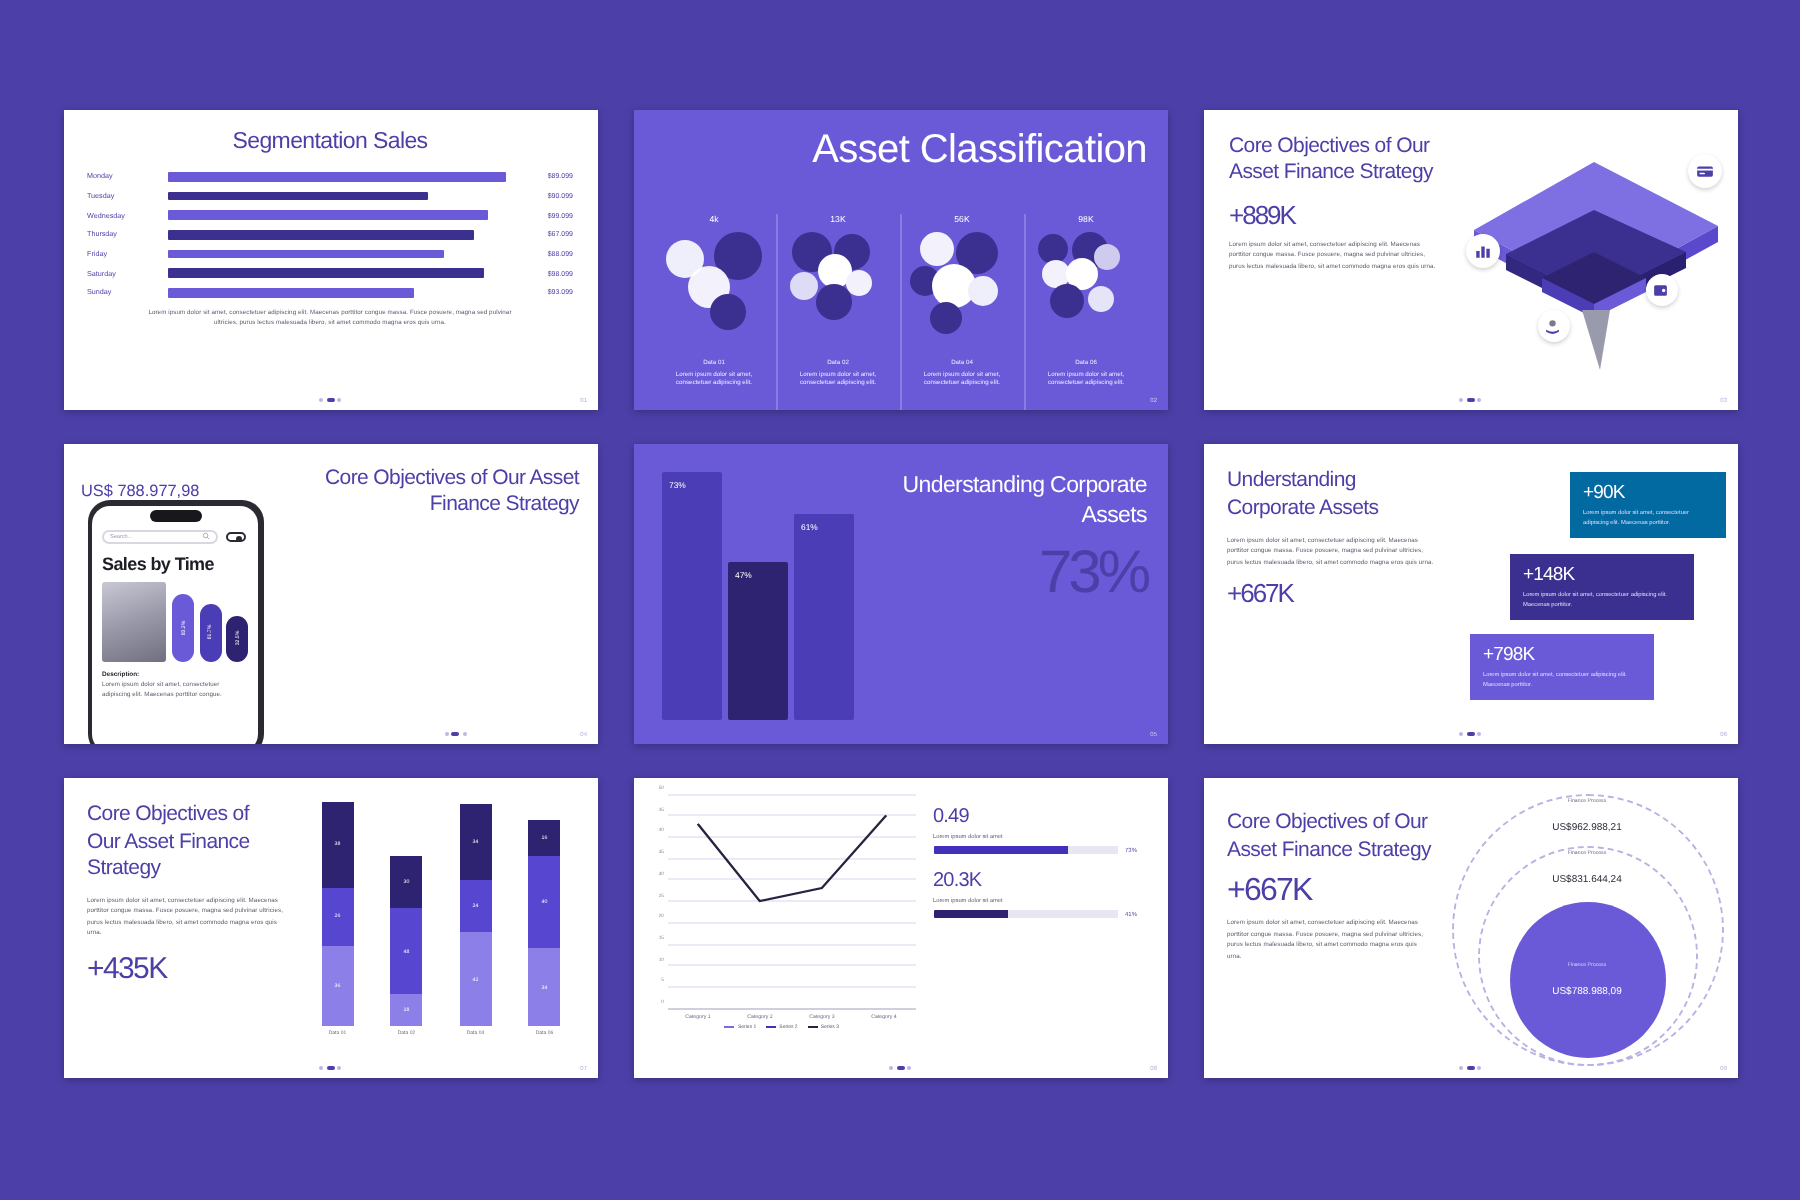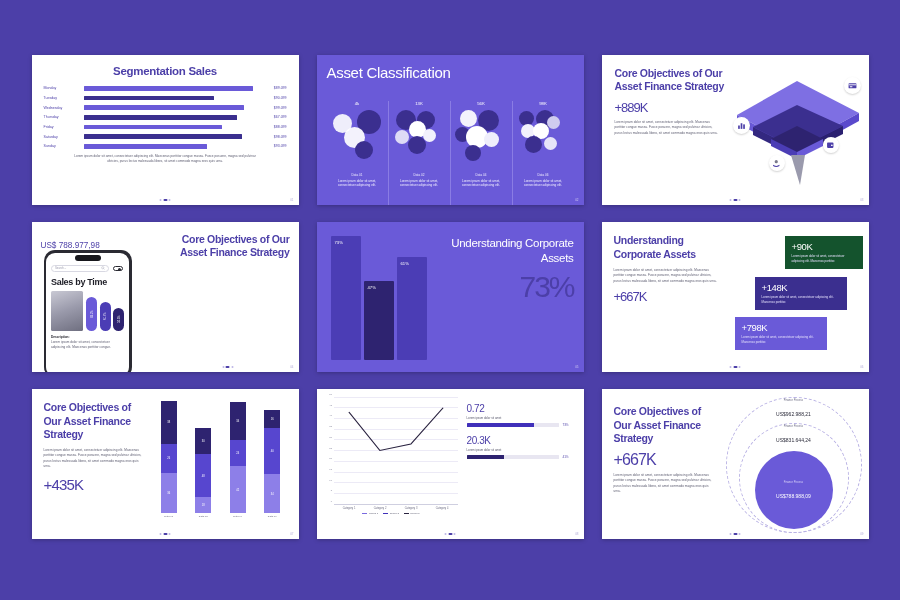--- a/index.html
+++ b/index.html
@@ -19,21 +19,21 @@
     justify-content:center;
   }
   .slide {
     position:relative; overflow:hidden;
     background:#fff;
     box-shadow:0 1px 4px rgba(0,0,0,.25);
   }
   .slide.purple { background:#6a5ad8; }
 
   
-  .title-dark { color:#4c3fa8; font-weight:700; letter-spacing:-.3px; }
+  .title-dark { color:#4c3fa8; font-weight:400; letter-spacing:-.3px; }
   .title-light { color:#ffffff; font-weight:400; letter-spacing:-.3px; }
   .lorem {
     font-size:3.1px; line-height:1.75; color:#5a5a6e;
     letter-spacing:.05px;
   }
   .lorem.on-purple { color:#ded9f7; }
   .bignum { color:#4c3fa8; font-weight:400; letter-spacing:-1px; }
 
   
   .pager {
@@ -50,21 +50,21 @@
   .s1 h1 { font-size:11.5px; text-align:center; margin-bottom:7px; }
   .s1 .row { display:flex; align-items:center; height:8.5px; margin-bottom:1.2px; }
   .s1 .day { width:40px; font-size:3.6px; color:#4c3fa8; }
   .s1 .track { flex:1; height:4.6px; position:relative; }
   .s1 .bar { height:100%; border-radius:.5px; }
   .s1 .val { width:34px; text-align:right; font-size:3.5px; color:#4c3fa8; }
   .s1 .foot { text-align:center; padding:2px 26px 0; }
 
   
   .s2 { padding:9px 10px 0; }
-  .s2 h1 { font-size:15px; text-align:left; margin-bottom:20px; }
+  .s2 h1 { font-size:20px; text-align:right; margin-bottom:20px; }
   .s2 .cols { display:flex; height:108px; }
   .s2 .col { flex:1; position:relative; padding:0 4px; }
   .s2 .col + .col { border-left:.5px solid #8a7ce4; }
   .s2 .kpi { text-align:center; font-size:4.3px; color:#fff; margin-bottom:2px; }
   .s2 .blob { position:relative; height:62px; }
   .s2 .blob span { position:absolute; border-radius:50%; display:block; }
   .s2 .cap { text-align:center; font-size:3.1px; color:#efecff; margin-top:3px; }
   .s2 .cap b { display:block; font-weight:400; margin-bottom:1.5px; }
 
   
@@ -438,21 +438,21 @@
     <div class="pgnum light">05</div>
   </div>
 
   <div class="slide s6">
     <div class="left">
       <h1 class="title-dark">Understanding Corporate Assets</h1>
       <div class="lorem">Lorem ipsum dolor sit amet, consectetuer adipiscing elit. Maecenas porttitor congue massa. Fusce posuere, magna sed pulvinar ultricies, purus lectus malesuada libero, sit amet commodo magna eros quis urna.</div>
       <div class="bignum num">+667K</div>
     </div>
     <div class="right">
-      <div class="kard" style="left:58px;right:6px;top:14px;background:#14532d">
+      <div class="kard" style="left:58px;right:6px;top:14px;background:#0369a1">
         <div class="n">+90K</div>
         <div class="t">Lorem ipsum dolor sit amet, consectetuer adipiscing elit. Maecenas porttitor.</div>
       </div>
       <div class="kard" style="left:28px;right:22px;top:55px;background:#3b2f8f">
         <div class="n">+148K</div>
         <div class="t">Lorem ipsum dolor sit amet, consectetuer adipiscing elit. Maecenas porttitor.</div>
       </div>
       <div class="kard" style="left:8px;right:42px;top:95px;background:#6a5ad8">
         <div class="n">+798K</div>
         <div class="t">Lorem ipsum dolor sit amet, consectetuer adipiscing elit. Maecenas porttitor.</div>
@@ -598,21 +598,21 @@
           </span>
         <span>
             <i style="background:#2a2340"></i>
             <em style="font-style:normal">Series 3</em>
           </span>
       </div>
     </div>
 
     <div class="side">
       <div class="stat">
-        <div class="n">0.72</div>
+        <div class="n">0.49</div>
         <div class="t">Lorem ipsum dolor sit amet</div>
         <div class="prow">
           <div class="ptrack">
               <div class="pfill" style="width:73%;background:#4030ba"></div>
             </div>
           <div class="pv">73%</div>
         </div>
       </div>
       <div class="stat">
         <div class="n">20.3K</div>

